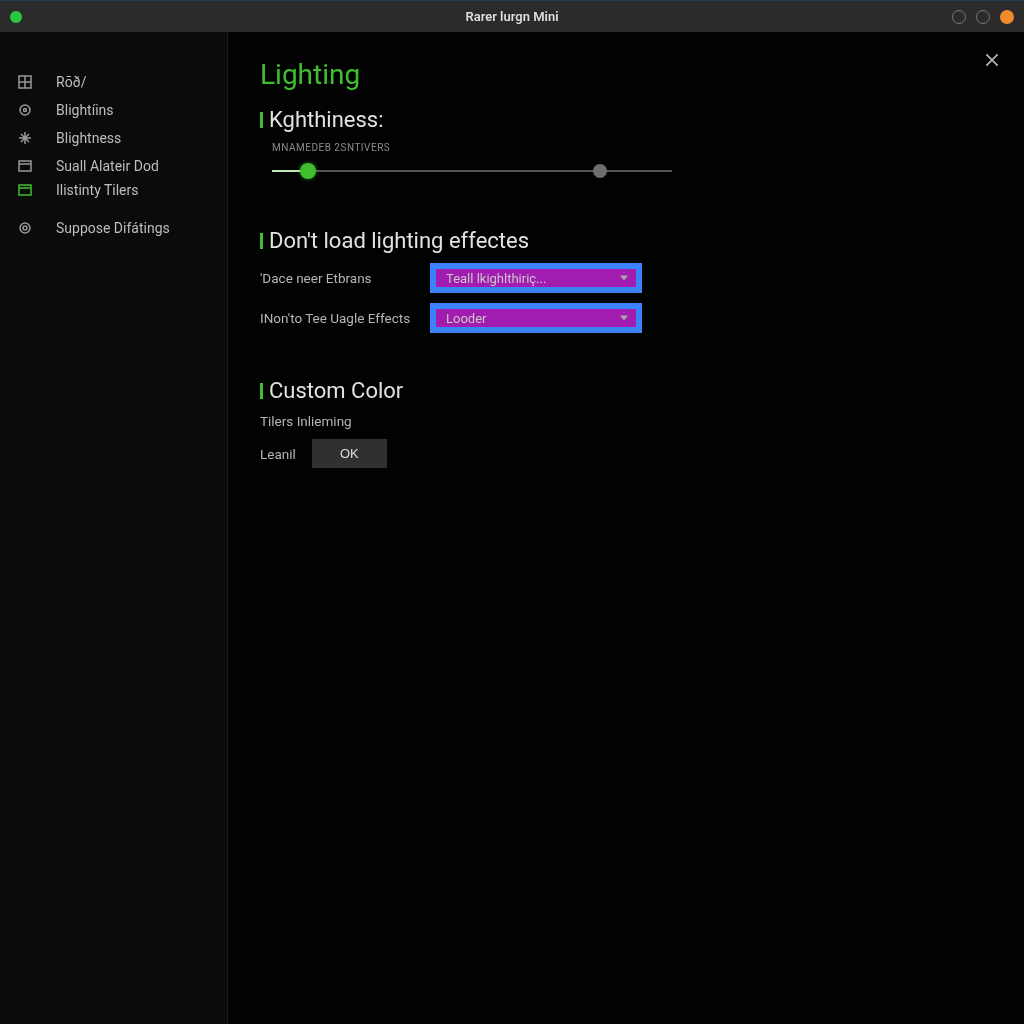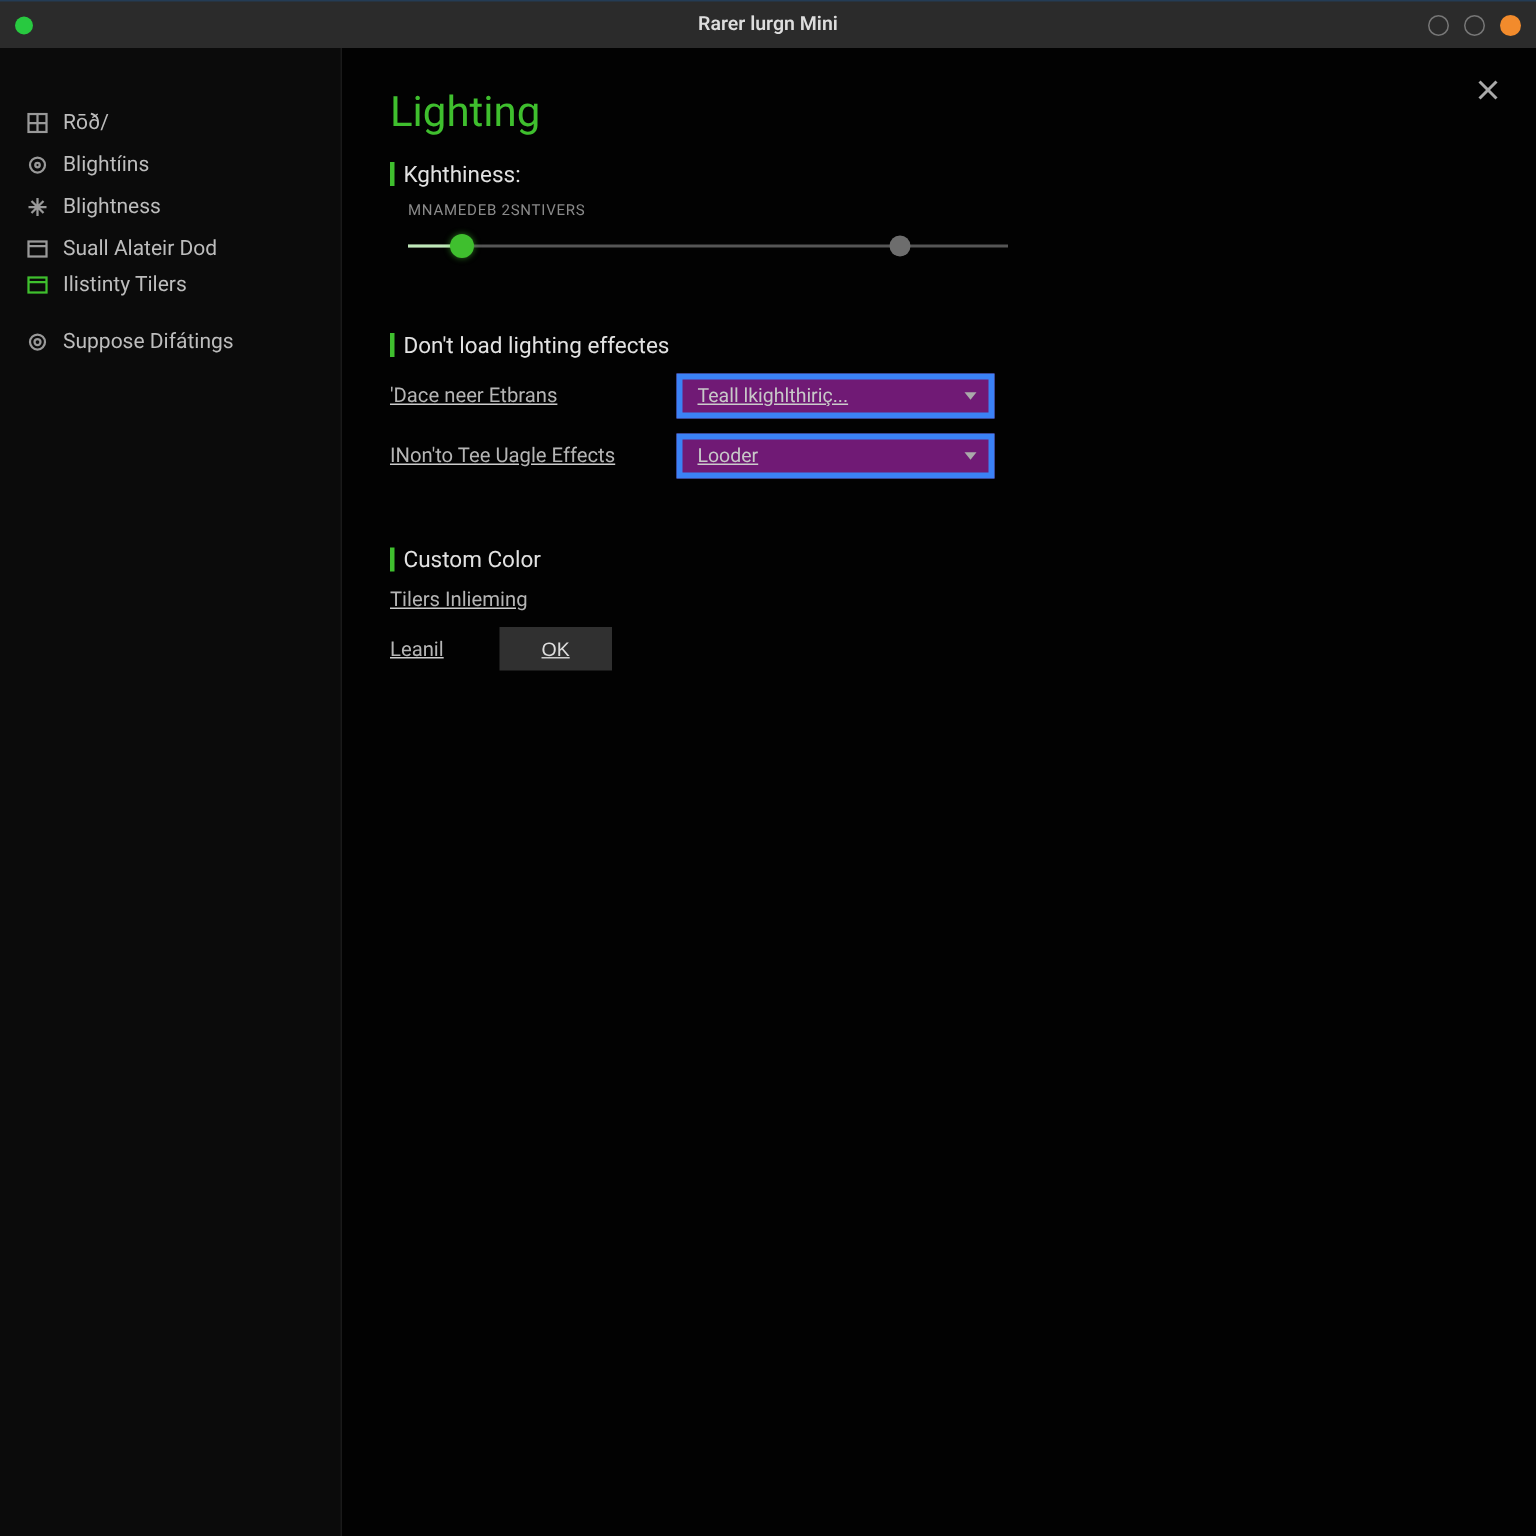--- a/index.html
+++ b/index.html
@@ -47,21 +47,21 @@
     background: #050505;
   }
   .sidebar {
     width: 228px;
     background: #0b0b0b;
     border-right: 1px solid #1a1a1a;
     padding-top: 36px;
   }
   .side-item {
     display: flex; align-items: center;
-    gap: 10px;
+    gap: 24px;
     padding: 6px 18px;
     font-size: 14px;
     color: #bdbdbd;
     cursor: pointer;
   }
   .side-item .ico {
     width: 14px; height: 14px;
     display: inline-flex; align-items: center; justify-content: center;
   }
   .side-item svg { stroke: #999; fill: none; stroke-width: 1.5; }
@@ -84,21 +84,21 @@
   .close-x::before { transform: translate(-50%,-50%) rotate(45deg); }
   .close-x::after  { transform: translate(-50%,-50%) rotate(-45deg); }
   h1.page-title {
     color: #3fbf2e;
     font-size: 28px;
     font-weight: 400;
     margin-bottom: 16px;
   }
   .section-head {
     display: flex; align-items: center; gap: 6px;
-    font-size: 15px; color: #e2e2e2;
+    font-size: 22px; color: #e2e2e2;
     margin-top: 10px; margin-bottom: 10px;
   }
   .section-head::before {
     content: ""; display: block;
     width: 3px; height: 16px; background: #3fbf2e;
   }
   .slider-ticks {
     display: flex;
     font-size: 10px; letter-spacing: 0.5px;
     color: #8a8a8a;
@@ -135,32 +135,31 @@
     font-size: 13px; margin-top: 14px;
   }
   .slider-labels-below .l1 { color:#e34a3d; }
   .slider-labels-below .l2 { color:#d8b94c; }
   .slider-labels-below .l3 { color:#e34a3d; }
   .chip {
     width:12px; height:12px; background:#d8b94c; display:inline-block;
     border:1px solid #b8a042;
   }
   .form-row {
-    display:flex; align-items:center; gap: 21px;
+    display:flex; align-items:center; gap: 0;
     margin: 10px 0;
-    text-decoration: underline;
   }
   .form-row label {
     width: 170px; font-size: 13.5px; color: #b5b5b5;
   }
   .select {
     flex: 0 0 212px;
     height: 30px;
-    background: #701a75;
-    border: 4px solid #3b82f6;
+    background: #a21caf;
+    border: 6px solid #3b82f6;
     color: #c8c8c8;
     font-size: 13px;
     padding: 0 28px 0 10px;
     position: relative;
     display:flex; align-items:center;
     cursor: pointer;
   }
   .select.outline { background: #0c0c0c; border:1px solid #3a3a3a; }
   .select .chev {
     position:absolute; right:8px; top:50%; transform:translateY(-50%);

